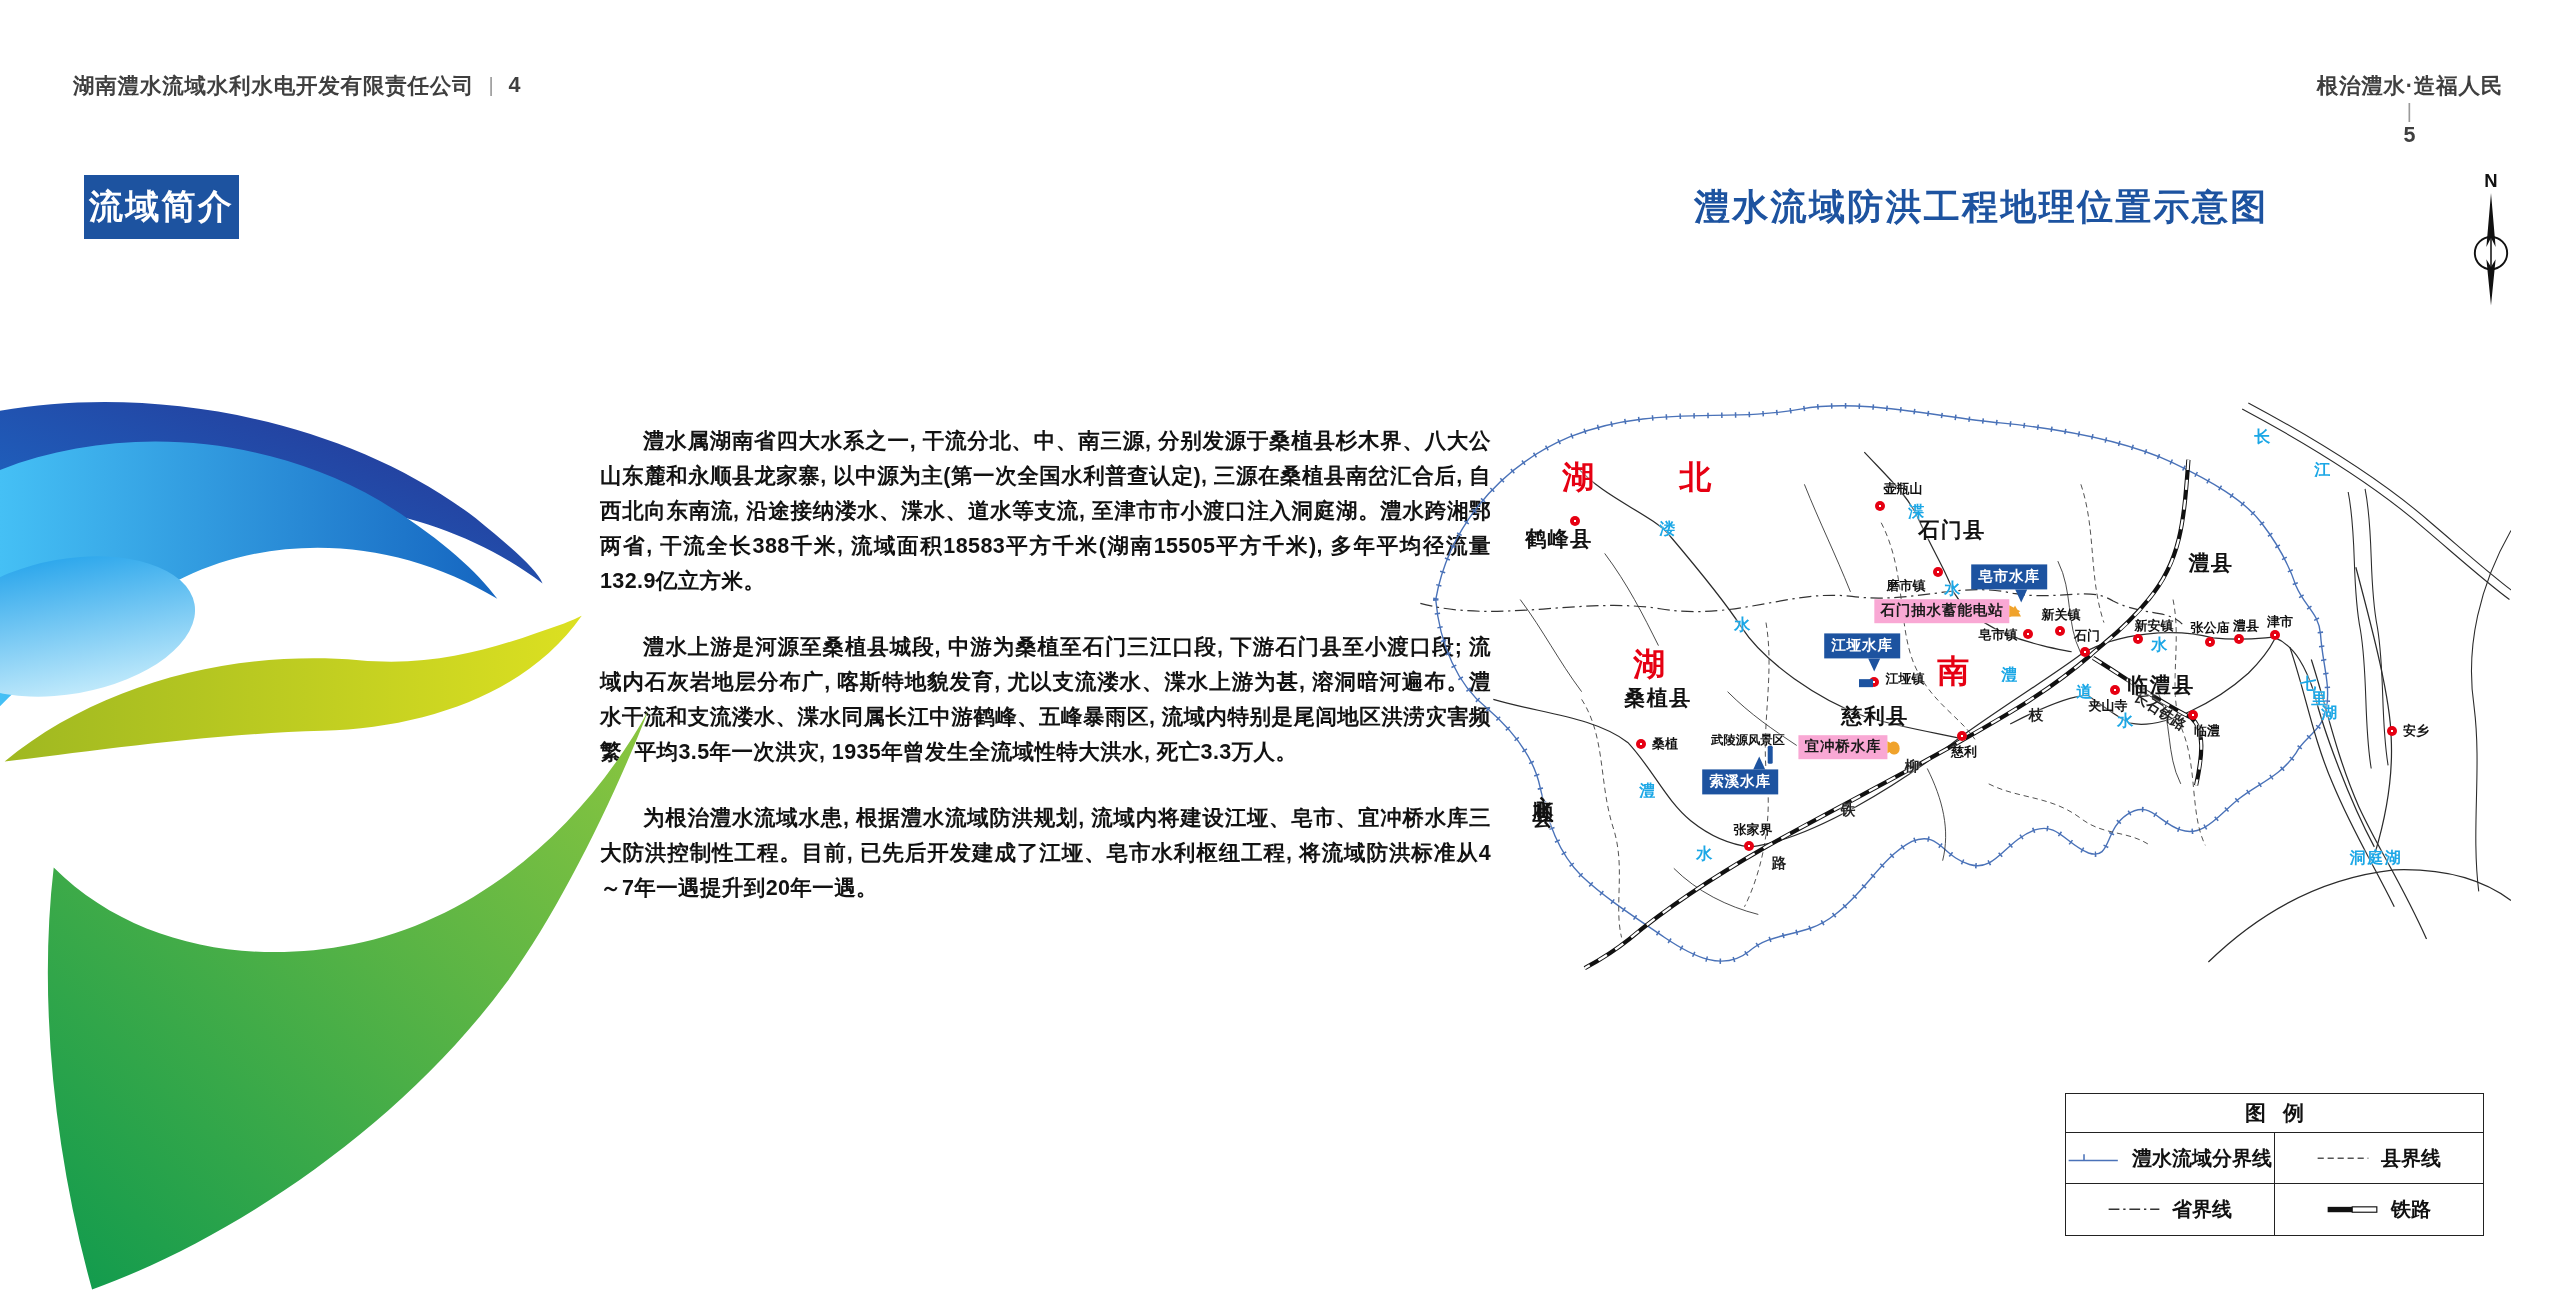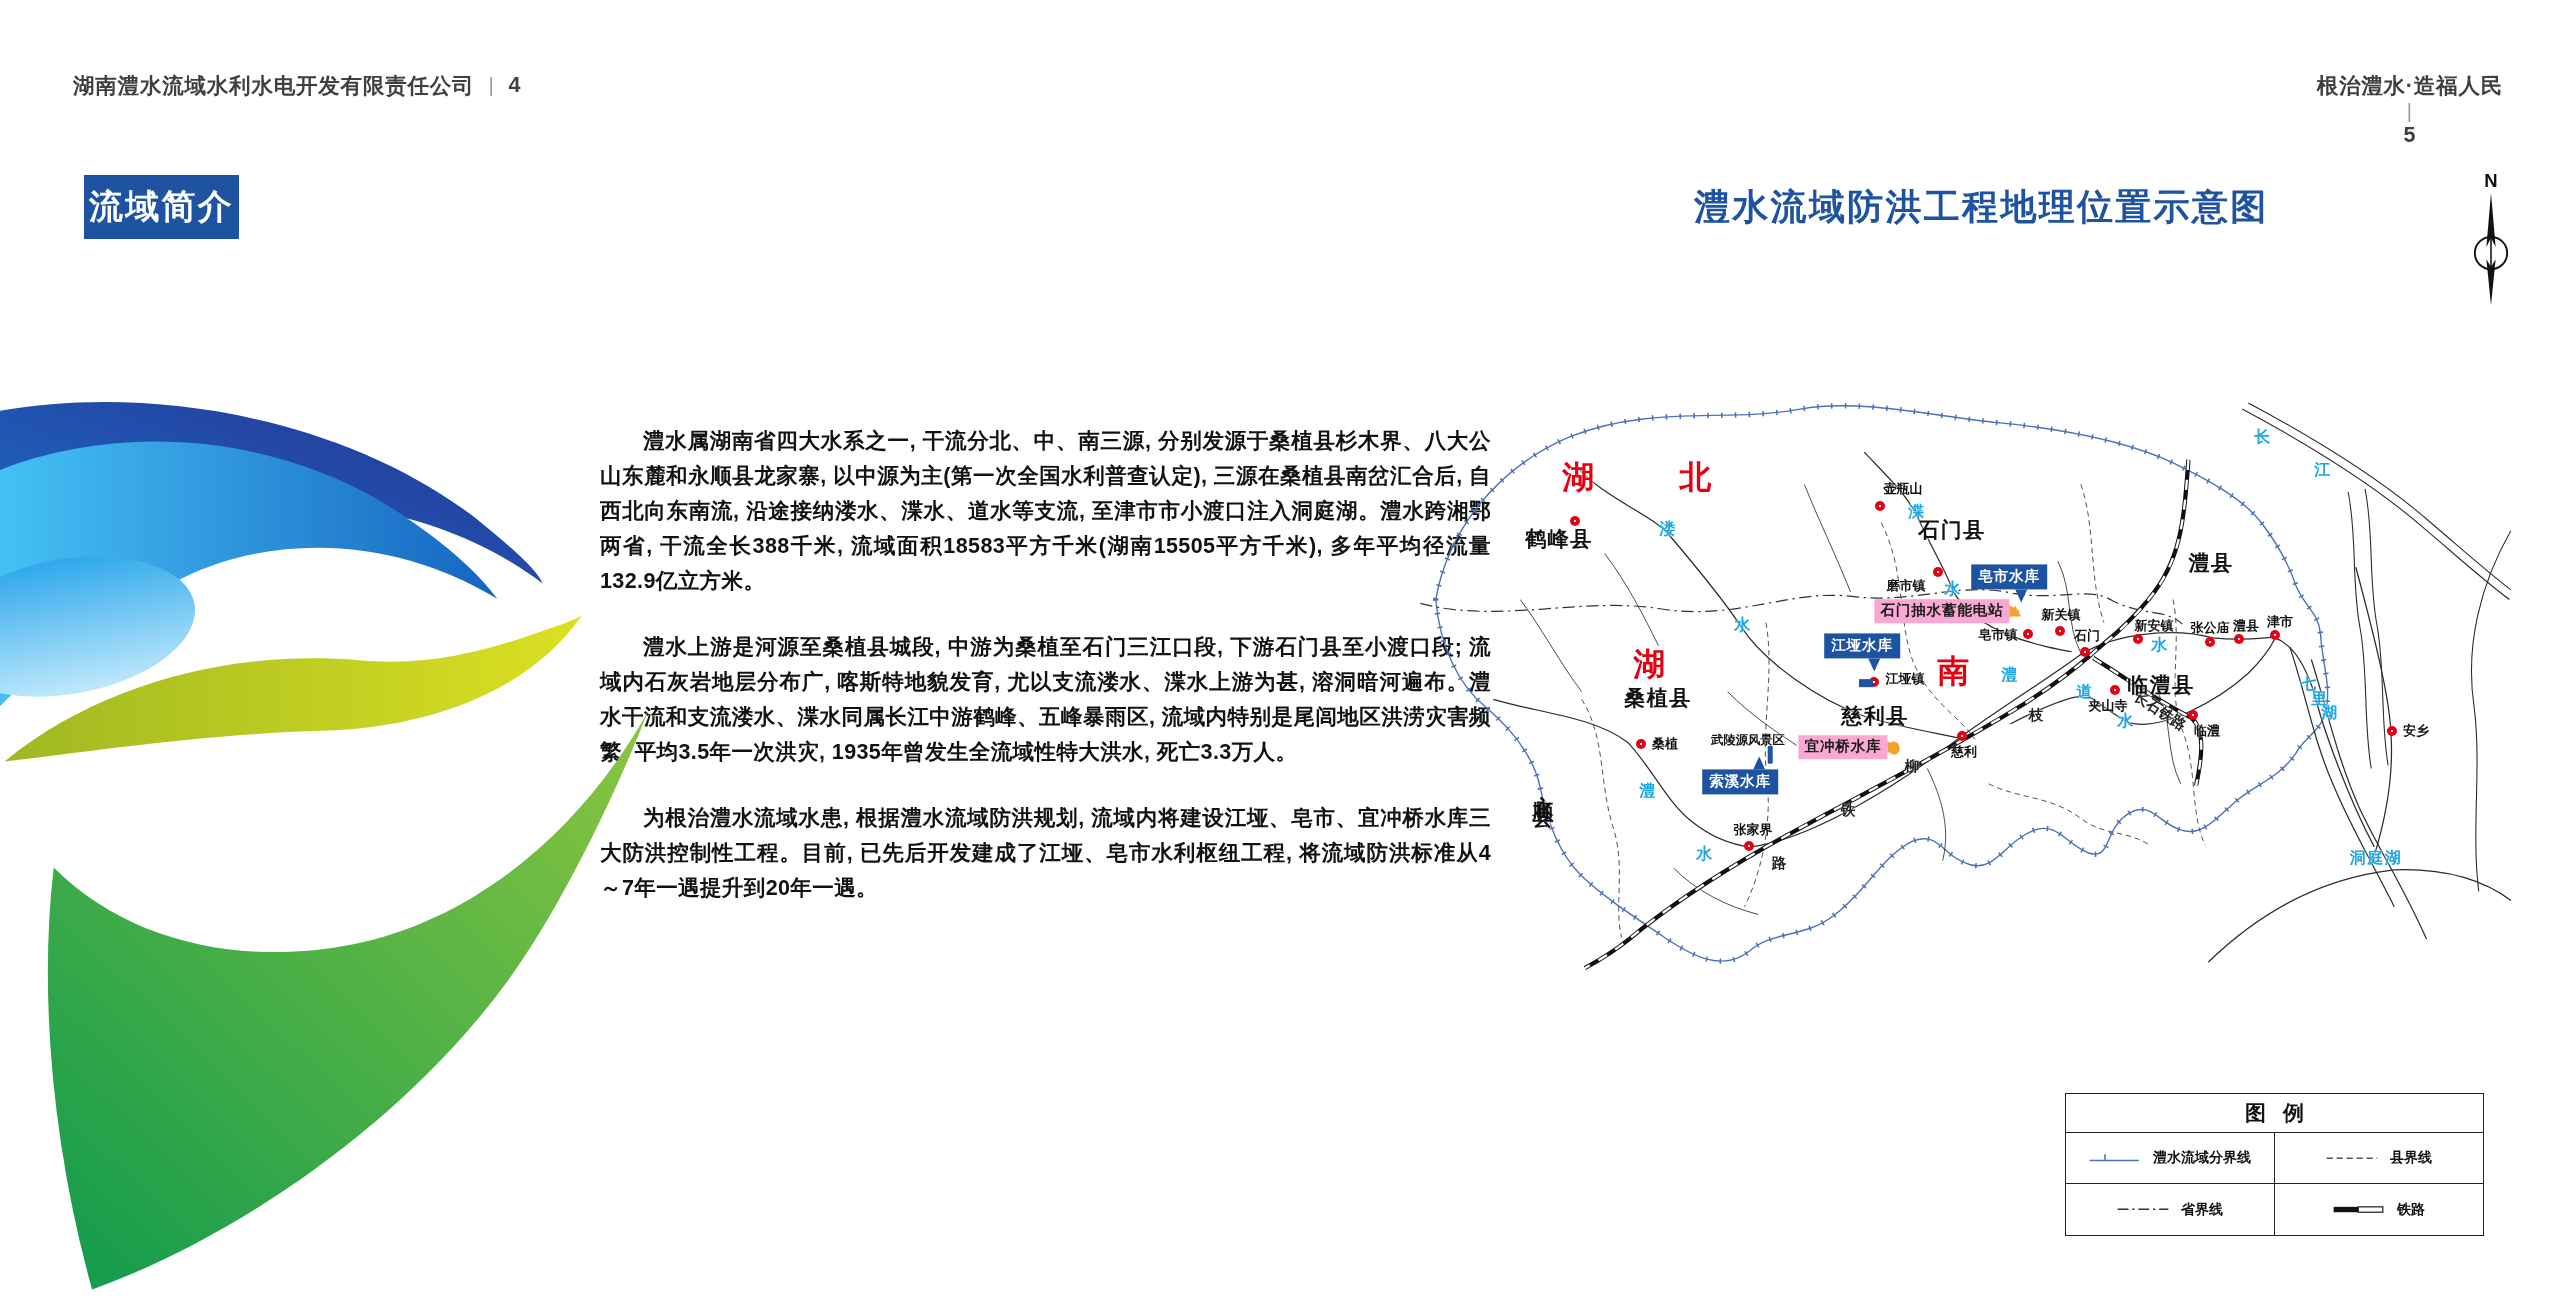--- a/index.html
+++ b/index.html
@@ -62,21 +62,21 @@
   
   .legend{position:absolute;left:2065px;top:1093px;width:419px;height:143px;
           border:1.5px solid #222;background:#fff;display:flex;flex-direction:column;box-sizing:border-box;}
   .legend-title{height:38px;border-bottom:1.5px solid #222;display:flex;align-items:center;justify-content:center;
           font-weight:700;font-size:21px;letter-spacing:17px;text-indent:17px;color:#111;}
   .legend-grid{flex:1;display:grid;grid-template-columns:1fr 1fr;grid-template-rows:1fr 1fr;}
   .leg-cell{display:flex;align-items:center;justify-content:center;gap:10.7px;box-sizing:border-box;}
   .leg-cell:nth-child(1){border-right:1.5px solid #222;border-bottom:1.5px solid #222;}
   .leg-cell:nth-child(2){border-bottom:1.5px solid #222;}
   .leg-cell:nth-child(3){border-right:1.5px solid #222;}
-  .leg-label{font-size:14px;font-weight:700;color:#111;}
+  .leg-label{font-size:20px;font-weight:700;color:#111;}
 </style>
 </head>
 <body>
 
 <div class="pg-header hdr-left">
   <span>湖南澧水流域水利水电开发有限责任公司</span>
   <span class="sep">|</span>
   <span>4</span>
 </div>
 

